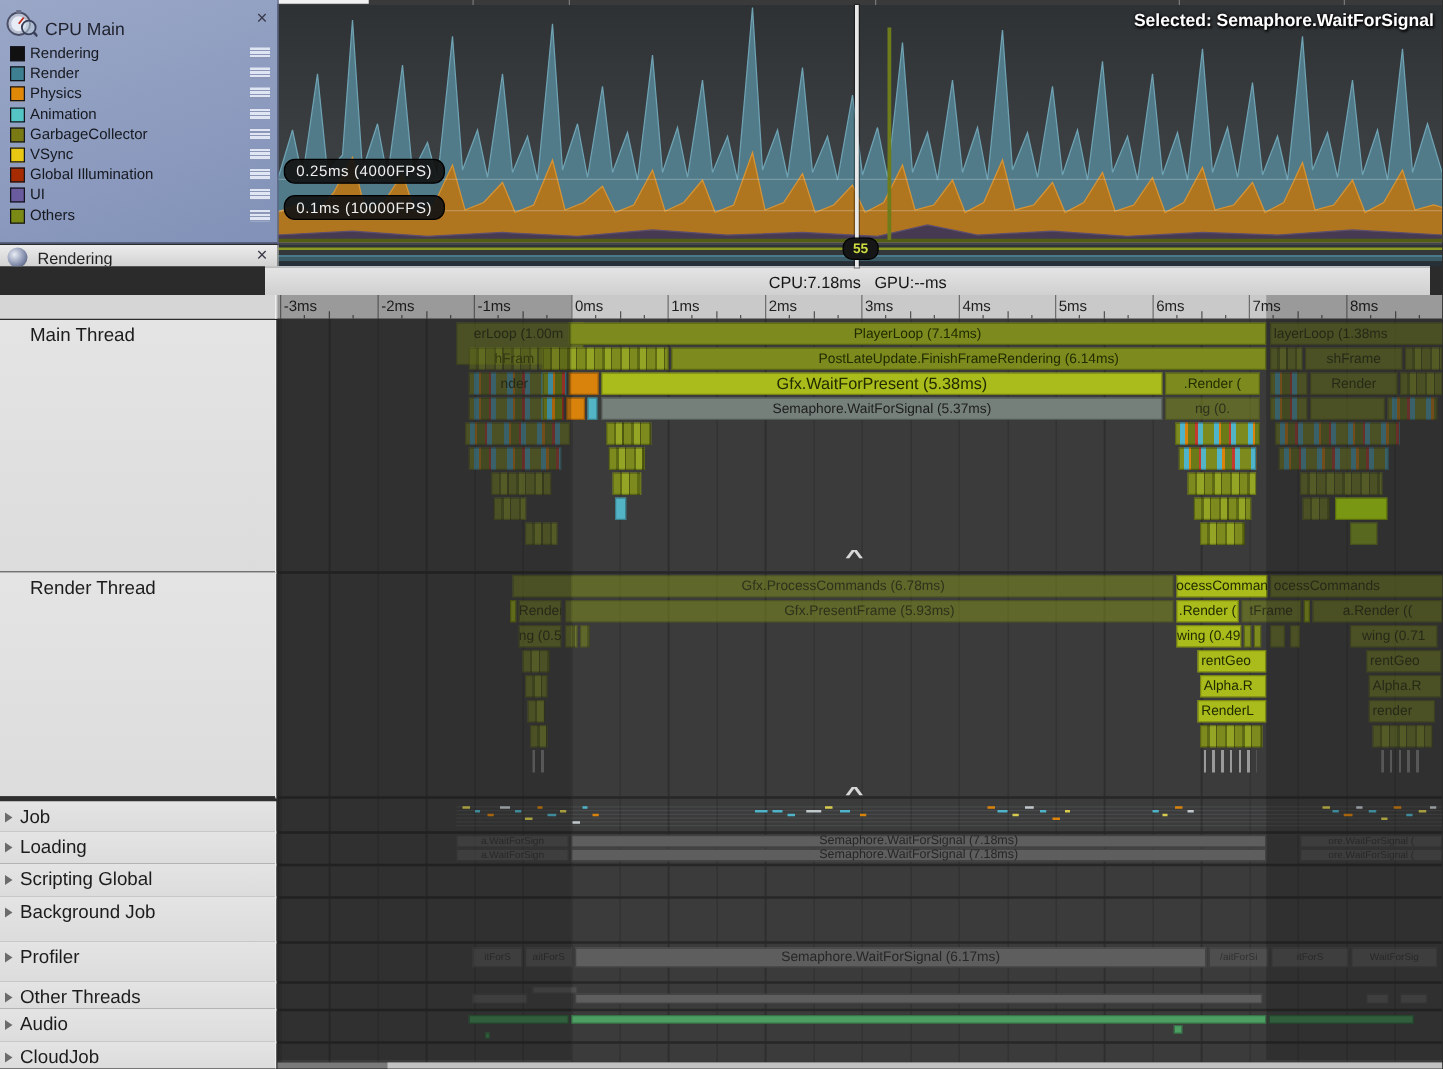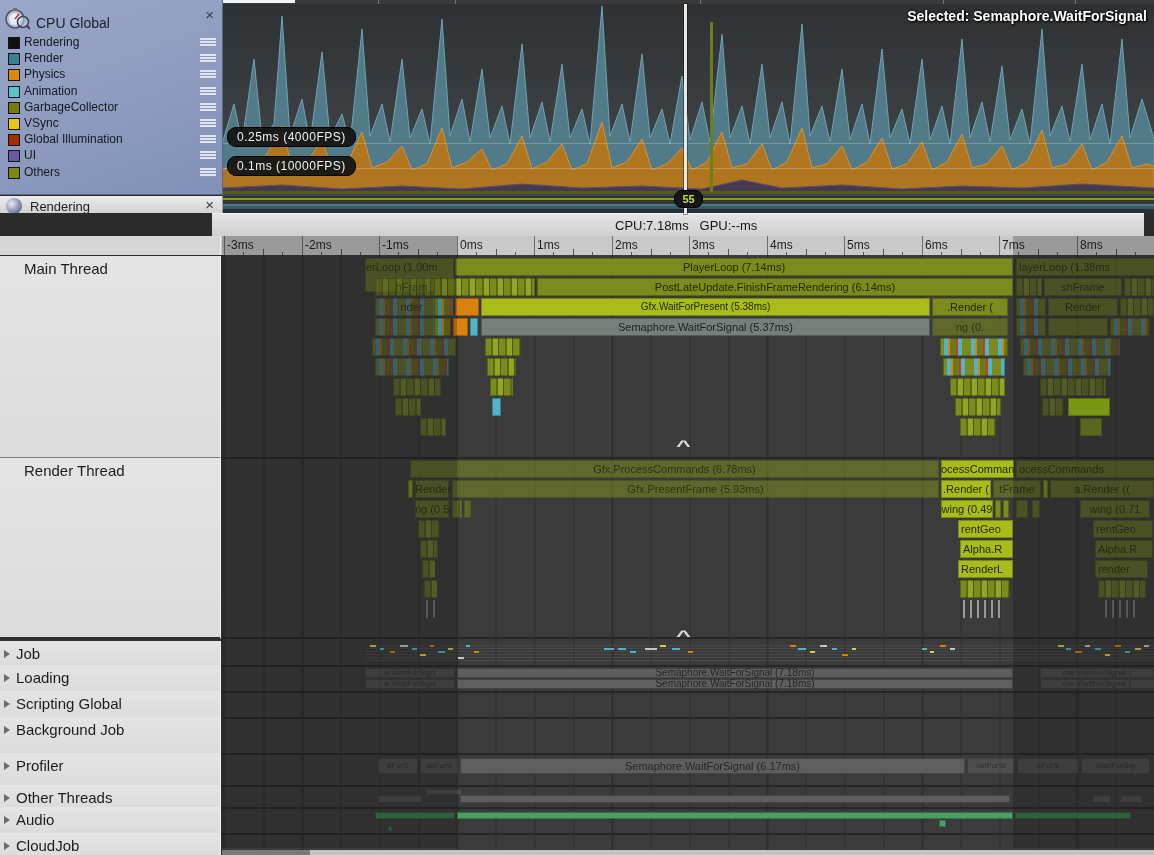--- a/index.html
+++ b/index.html
@@ -129,21 +129,21 @@
   <div id="cpu-panel" class="abs">
     <div class="hdr">
       <svg id="profiler-icon" viewBox="0 0 26 24">
         <circle cx="11" cy="13" r="9" fill="#b8bfd2" stroke="#4a4f66" stroke-width="1.5"></circle>
         <circle cx="11" cy="13" r="6" fill="#e8ecf4"></circle>
         <path d="M11 13 L15 8" stroke="#c03020" stroke-width="1.5"></path>
         <rect x="9" y="2" width="4" height="3" fill="#6a7088"></rect>
         <circle cx="19" cy="16" r="5.5" fill="rgba(200,215,230,.5)" stroke="#39405a" stroke-width="1.5"></circle>
         <path d="M23 20 L26 23" stroke="#39405a" stroke-width="2"></path>
       </svg>
-      <span class="title">CPU Global</span>
+      <span class="title">CPU Main</span>
       <span class="close-x">×</span>
     </div>
     <div id="legend">
         <div class="legend-row">
           <div class="sw" style="background: rgb(17, 17, 17);"></div>
           <div class="lb">Rendering</div>
           <div class="handle"></div>
         </div>
         <div class="legend-row">
           <div class="sw" style="background: rgb(62, 127, 146);"></div>
@@ -309,33 +309,33 @@
         <div class="arr"></div>
         <div class="lb" style="left: 16px;">Audio</div>
       </div>
       <div class="secline" style="top: 833px;"></div>
       <div class="sec" style="top: 833px; height: 22px;">
         <div class="arr"></div>
         <div class="lb" style="left: 16px;">CloudJob</div>
       </div>
     </div>
   <div id="bars">
-      <div class="bar olive dim" style="left: 365px; top: 258px; width: 88px; height: 34px; line-height: 18px; font-size: 11px; text-align: left; padding-left: 1px;">erLoop (1.00m</div>
+      <div class="bar olive dim" style="left: 365px; top: 258px; width: 88px; height: 34px; line-height: 18px; font-size: 11px; text-align: left; padding-left: 14px;">erLoop (1.00m</div>
       <div class="bar olive" style="left: 455px; top: 258px; width: 558px; height: 18px; line-height: 18px; font-size: 11px;">PlayerLoop (7.14ms)</div>
       <div class="bar olive dim" style="left: 1016px; top: 258px; width: 138px; height: 18px; line-height: 18px; font-size: 11px; text-align: left; padding-left: 3px;">layerLoop (1.38ms</div>
       <div class="bar stripes1 dim" style="left: 375px; top: 278px; width: 73px; height: 18px; line-height: 18px; font-size: 11px;">hFram</div>
       <div class="bar stripes1" style="left: 434px; top: 278px; width: 101px; height: 18px; line-height: 18px; font-size: 11px;"></div>
       <div class="bar olive" style="left: 537px; top: 278px; width: 476px; height: 18px; line-height: 18px; font-size: 11px;">PostLateUpdate.FinishFrameRendering (6.14ms)</div>
       <div class="bar stripes1 dim" style="left: 1016px; top: 278px; width: 26px; height: 18px; line-height: 18px; font-size: 11px;"></div>
       <div class="bar olive dim" style="left: 1044px; top: 278px; width: 78px; height: 18px; line-height: 18px; font-size: 11px;">shFrame</div>
       <div class="bar stripes1 dim" style="left: 1124px; top: 278px; width: 30px; height: 18px; line-height: 18px; font-size: 11px;"></div>
       <div class="bar stripes2 dim" style="left: 375px; top: 298px; width: 73px; height: 18px; line-height: 18px; font-size: 11px;">nder</div>
       <div class="bar stripes2" style="left: 434px; top: 298px; width: 19px; height: 18px; line-height: 18px; font-size: 11px;"></div>
       <div class="bar orange" style="left: 455px; top: 298px; width: 24px; height: 18px; line-height: 18px; font-size: 11px;"></div>
-      <div class="bar olive-b" style="left: 481px; top: 298px; width: 449px; height: 18px; line-height: 18px; font-size: 10px;">Gfx.WaitForPresent (5.38ms)</div>
+      <div class="bar olive-b" style="left: 481px; top: 298px; width: 449px; height: 18px; line-height: 18px; font-size: 13px;">Gfx.WaitForPresent (5.38ms)</div>
       <div class="bar olive" style="left: 932px; top: 298px; width: 76px; height: 18px; line-height: 18px; font-size: 11px;">.Render (</div>
       <div class="bar stripes2 dim" style="left: 1016px; top: 298px; width: 30px; height: 18px; line-height: 18px; font-size: 11px;"></div>
       <div class="bar olive dim" style="left: 1048px; top: 298px; width: 70px; height: 18px; line-height: 18px; font-size: 11px;">Render</div>
       <div class="bar stripes1 dim" style="left: 1120px; top: 298px; width: 34px; height: 18px; line-height: 18px; font-size: 11px;"></div>
       <div class="bar stripes2 dim" style="left: 375px; top: 318px; width: 73px; height: 18px; line-height: 18px; font-size: 11px;"></div>
       <div class="bar stripes2" style="left: 434px; top: 318px; width: 17px; height: 18px; line-height: 18px; font-size: 11px;"></div>
       <div class="bar orange" style="left: 453px; top: 318px; width: 15px; height: 18px; line-height: 18px; font-size: 11px;"></div>
       <div class="bar cyan" style="left: 470px; top: 318px; width: 8px; height: 18px; line-height: 18px; font-size: 11px;"></div>
       <div class="bar sel" style="left: 481px; top: 318px; width: 449px; height: 18px; line-height: 18px; font-size: 11px;">Semaphore.WaitForSignal (5.37ms)</div>
       <div class="bar olive dim" style="left: 932px; top: 318px; width: 76px; height: 18px; line-height: 18px; font-size: 11px;">ng (0.</div>

